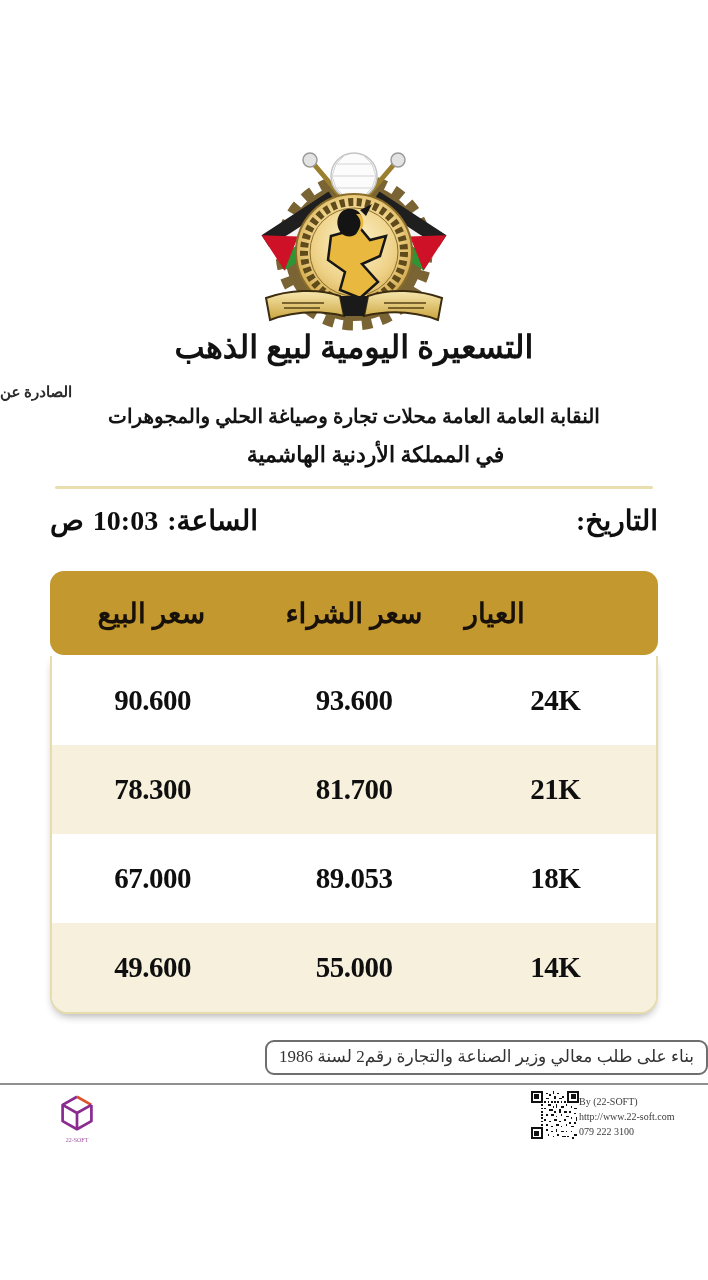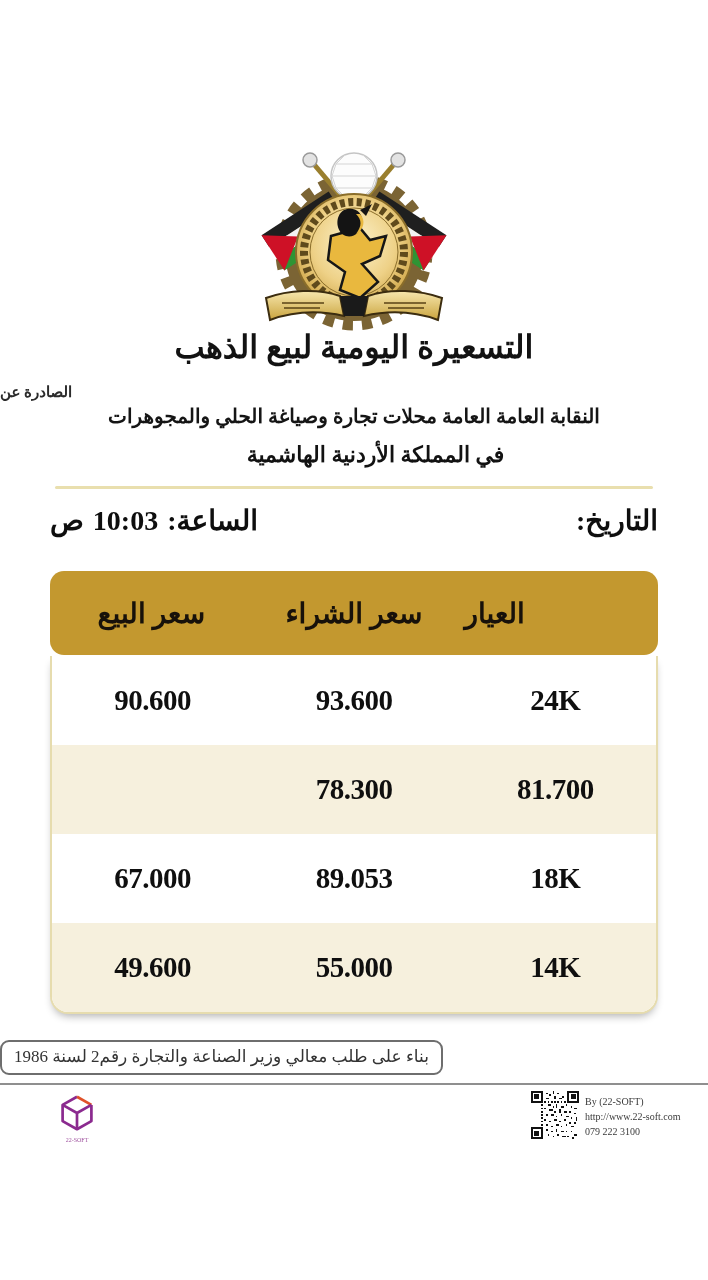--- a/index.html
+++ b/index.html
@@ -34,25 +34,25 @@
     border:2px solid #e6dcae; border-top:none; border-radius:0 0 18px 18px;
     overflow:hidden; box-shadow:0 5px 8px -3px rgba(0,0,0,.32);
   }
   .trow {
     height:89px; display:grid; grid-template-columns:1fr 1fr 1fr;
     align-items:center; text-align:center;
     font-size:29px; font-weight:700; color:#0f0f0f; letter-spacing:-0.5px;
   }
   .trow.alt { background:#f6f0dd; }
   
-  .note-wrap { position:absolute; top:1040px; left:0; right:0; display:flex; justify-content:flex-end; }
+  .note-wrap { position:absolute; top:1040px; left:0; right:0; display:flex; justify-content:flex-start; }
   .note-box  { border:2px solid #6e6e6e; border-radius:9px; padding:4px 12px 6px; font-size:17px; color:#333333; background:#fff; }
   .footer-divider { position:absolute; top:1083px; left:0; width:708px; height:2px; background:#8f8f8f; }
   
-  .qr-block  { position:absolute; top:1091px; left:531px; display:flex; gap:6px; direction:ltr; align-items:flex-start; }
+  .qr-block  { position:absolute; top:1091px; left:531px; display:flex; direction:ltr; align-items:flex-start; }
   .qr-text   { font-size:10px; color:#3a3a3a; line-height:1.5; white-space:nowrap; padding-top:3px; }
   .cube-block{ position:absolute; top:1094px; left:54px; width:46px; text-align:center; direction:ltr; }
   .cube-cap  { font-size:6px; color:#a0539f; margin-top:1px; }
 </style>
 </head>
 <body>
 
 <div class="page">
 
   <svg class="emblem" viewBox="0 0 212 192" aria-hidden="true">
@@ -146,20 +146,21 @@
       <div>سعر الشراء</div>
       <div>سعر البيع</div>
     </div>
     <div class="tbody">
       <div class="trow">
         <div>24K</div>
         <div>93.600</div>
         <div>90.600</div>
       </div>
       <div class="trow alt">
+        <div>21K</div>
         <div>81.700</div>
         <div>78.300</div>
       </div>
       <div class="trow">
         <div>18K</div>
         <div>89.053</div>
         <div>67.000</div>
       </div>
       <div class="trow alt">
         <div>14K</div>

